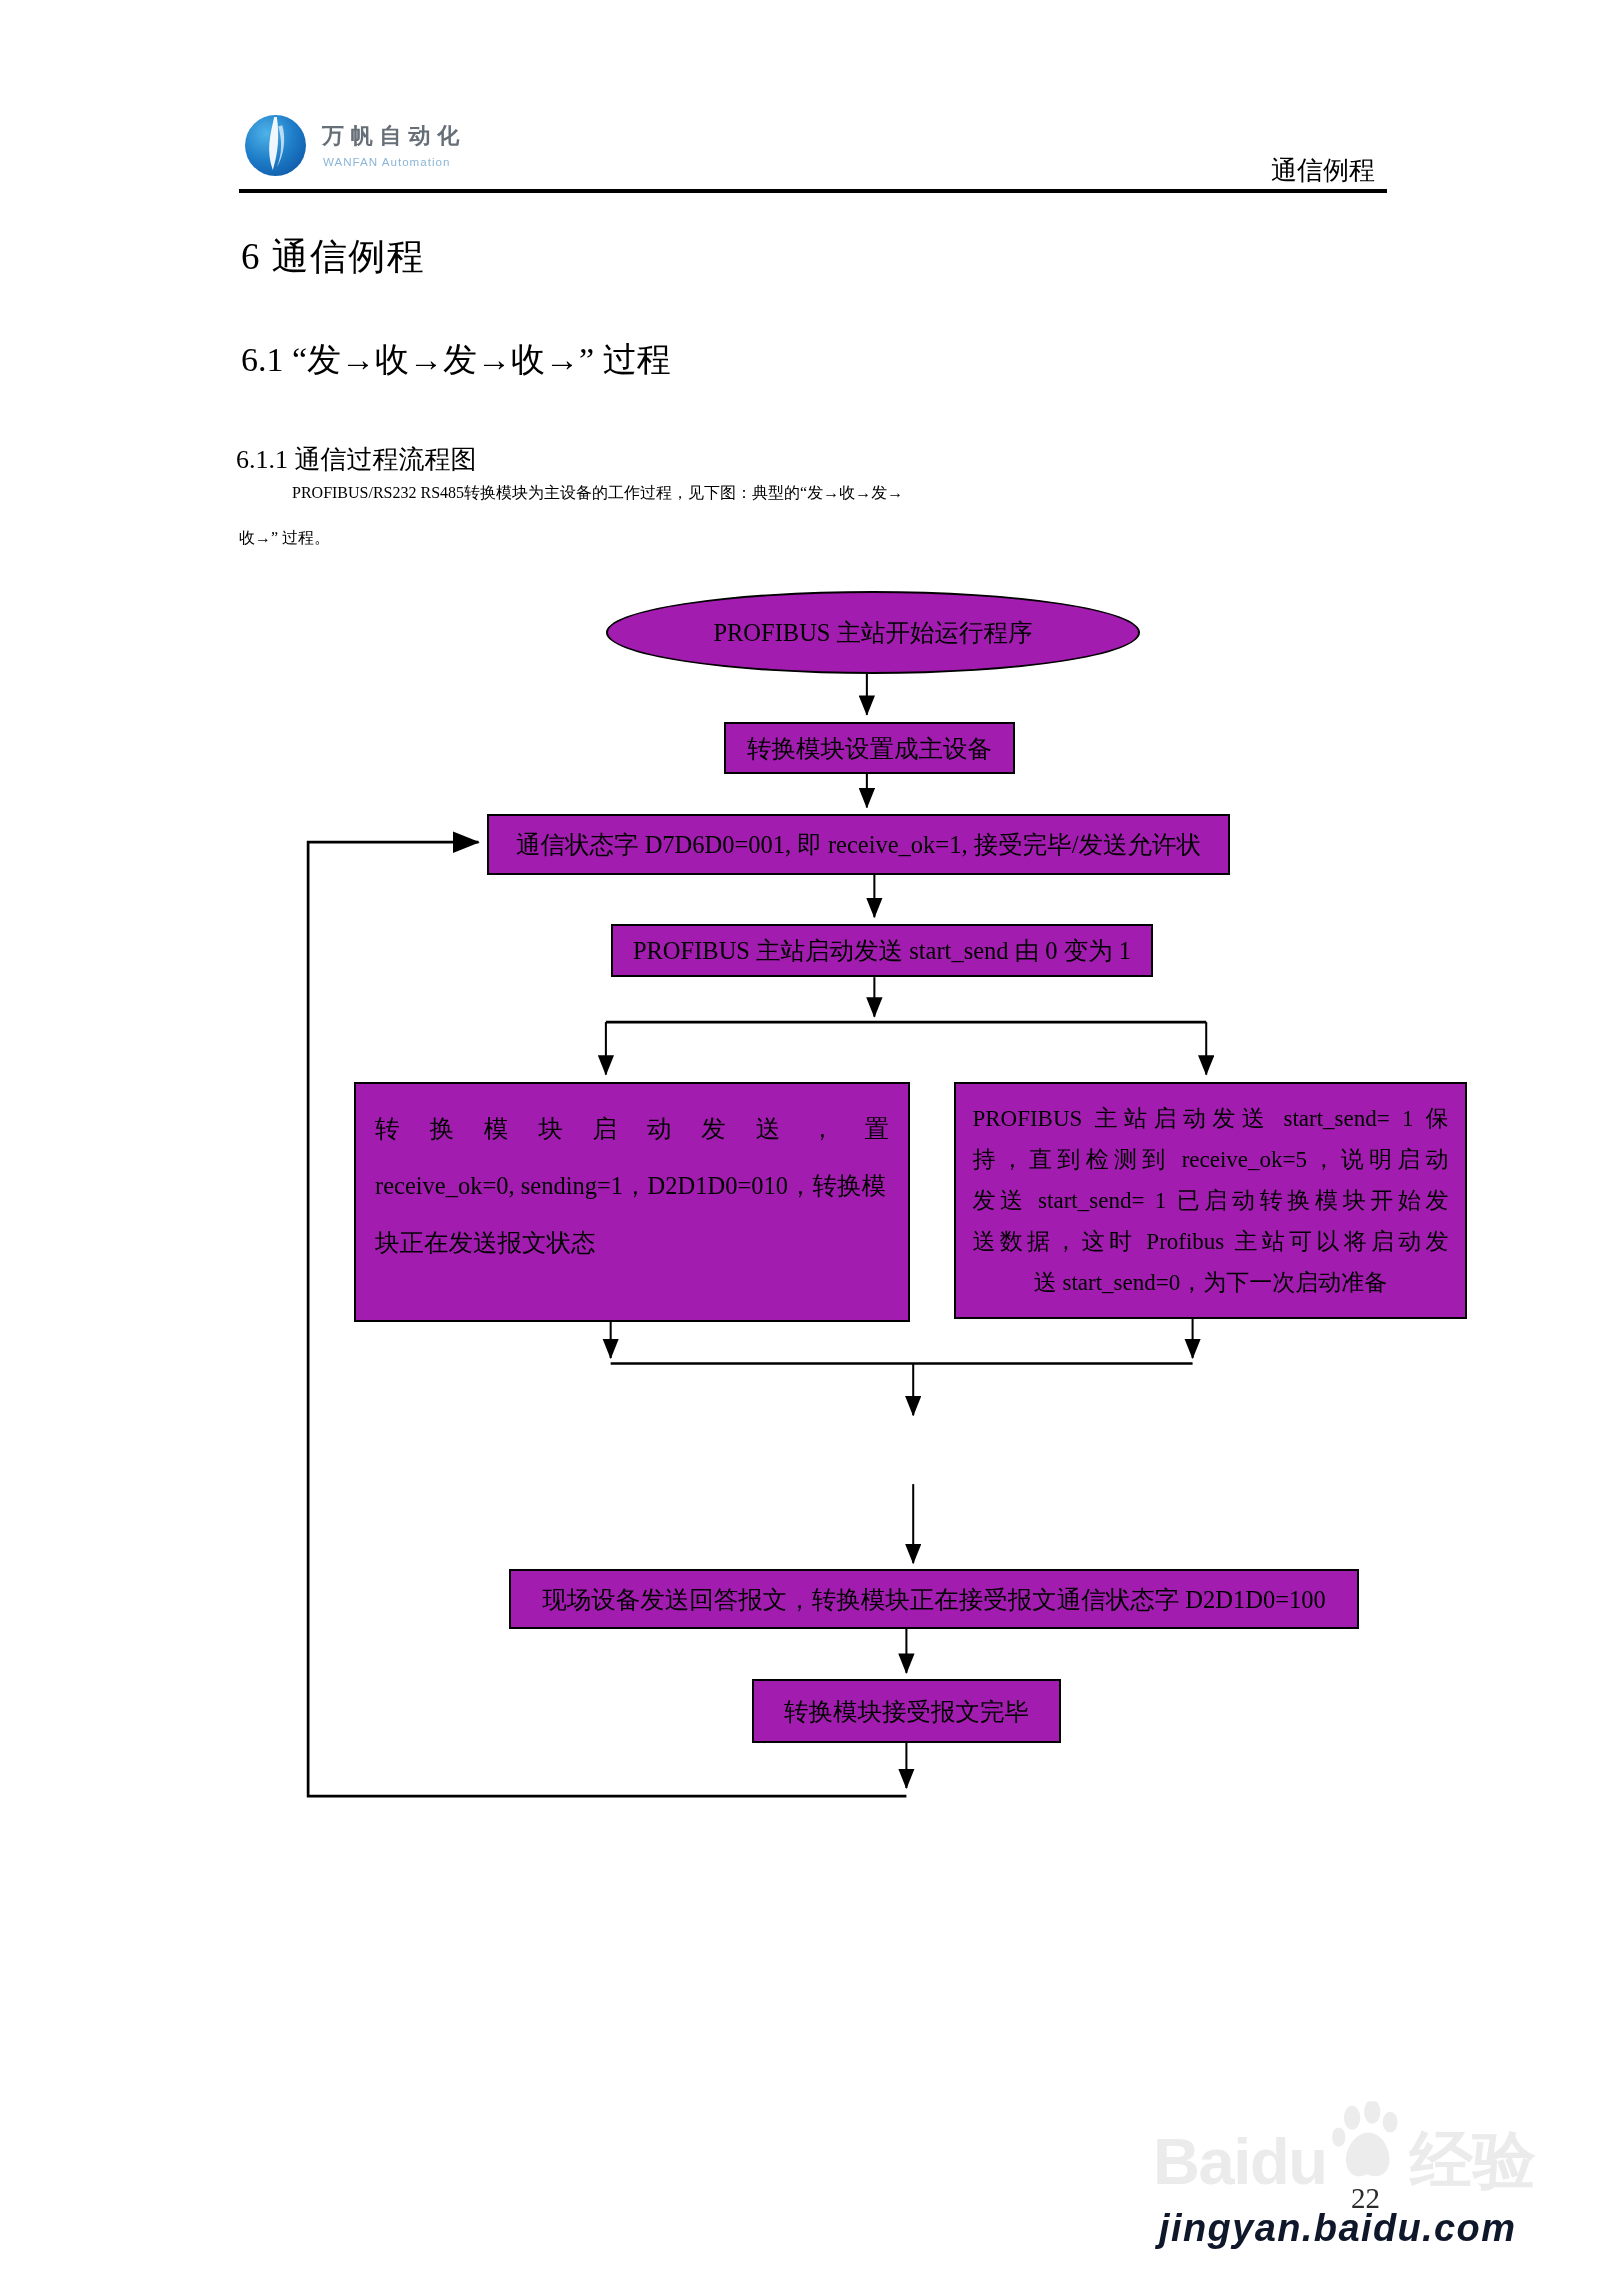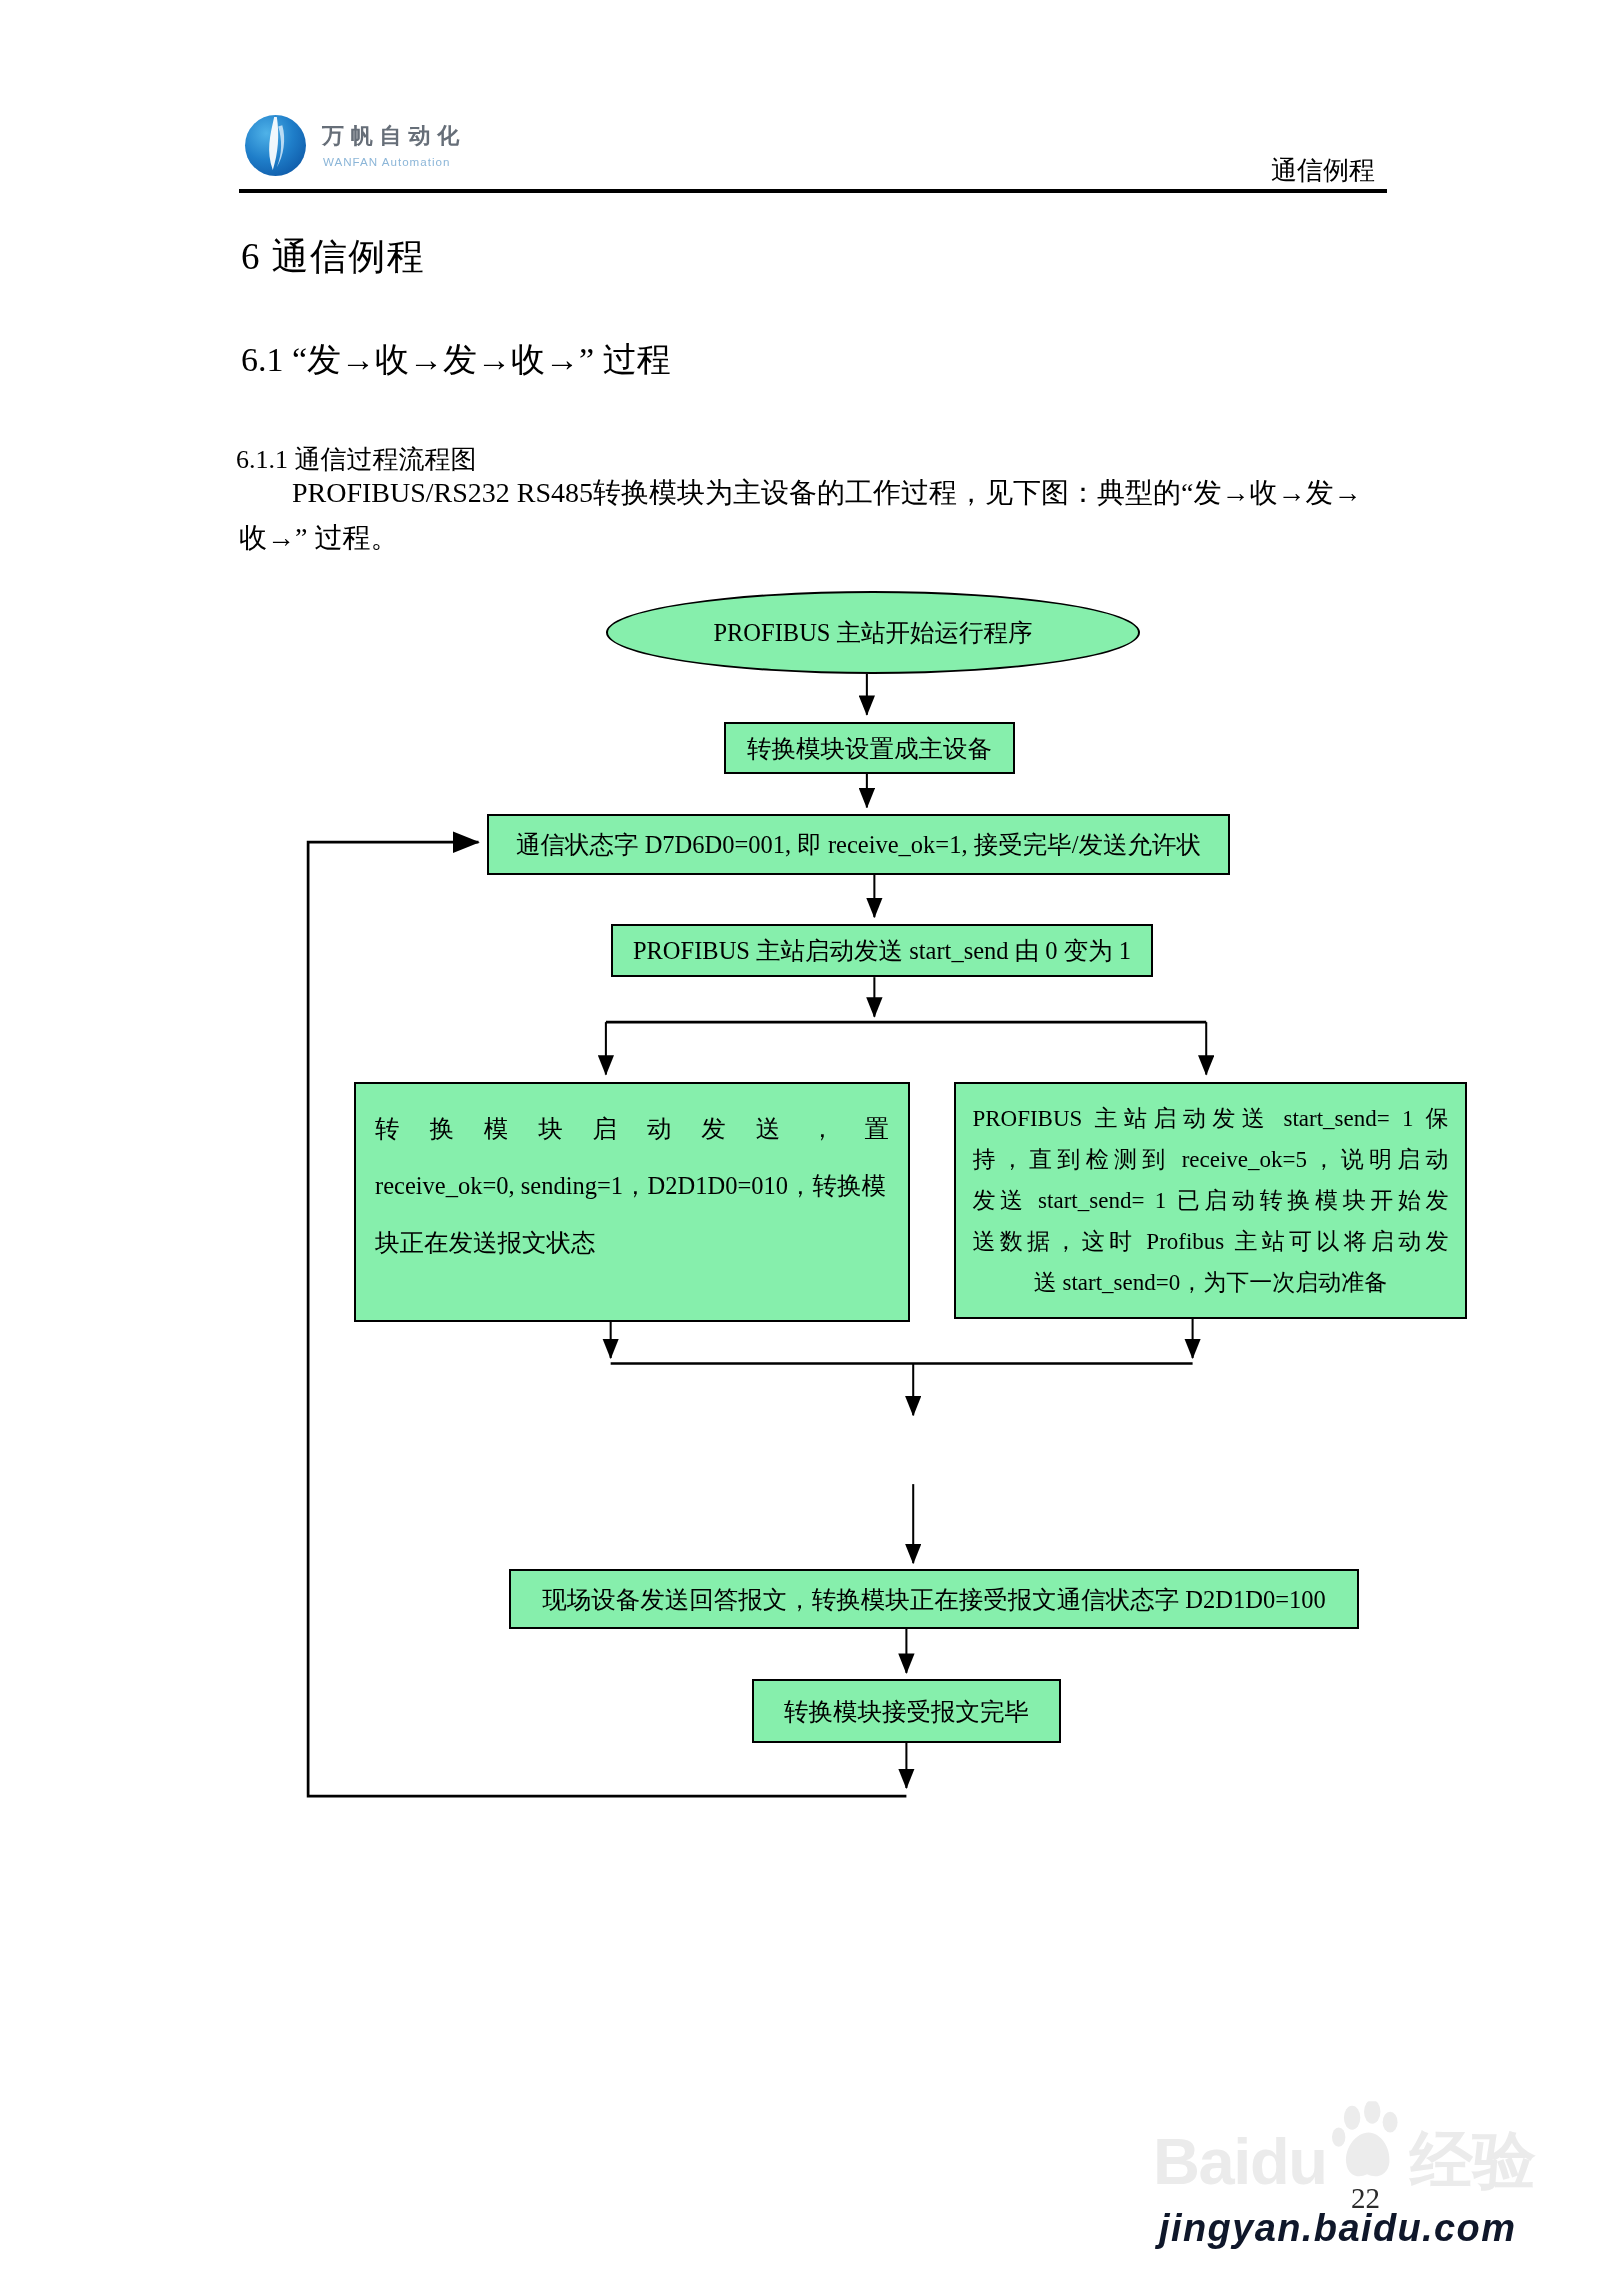--- a/index.html
+++ b/index.html
@@ -11,26 +11,26 @@
   .logo-cn{position:absolute;left:322px;top:121px;font-size:22px;letter-spacing:6.8px;color:#666e78;font-weight:bold;}
   .logo-en{position:absolute;left:323px;top:155px;font-size:11.6px;letter-spacing:1px;color:#8cb6d8;
            font-family:"Liberation Sans","DejaVu Sans",sans-serif;}
   .header-title{position:absolute;right:247px;top:153px;font-size:26px;}
   .header-rule{position:absolute;left:239px;top:189px;width:1148px;height:4.1px;background:#000;}
 
   
   .h1{position:absolute;left:241px;top:232px;font-size:37px;letter-spacing:1.4px;}
   .h2{position:absolute;left:241px;top:337px;font-size:34px;text-align:right;}
   .h3{position:absolute;left:236px;top:442px;font-size:26px;}
-  .para{position:absolute;left:239px;width:1150px;font-size:28px;line-height:31px;}
+  .para{position:absolute;left:239px;width:1150px;font-size:16px;line-height:31px;}
   .para-l1{top:477px;padding-left:53px;}
   .para-l2{top:522px;}
 
   
-  .fbox{position:absolute;border:2.7px solid #000;background:#86efac;box-sizing:border-box;
+  .fbox{position:absolute;border:2.7px solid #000;background:#a21caf;box-sizing:border-box;
         display:flex;align-items:center;justify-content:center;font-size:24.5px;text-align:center;}
   .ellipse{left:606px;top:591px;width:534px;height:83px;border-radius:50%;}
   .box1{left:724px;top:722px;width:291px;height:52px;}
   .box2{left:487px;top:814px;width:743px;height:61px;}
   .box3{left:611px;top:924px;width:542px;height:53px;}
   .boxL{left:354px;top:1082px;width:556px;height:240px;display:block;text-align:left;
         padding:16.4px 19px;line-height:57px;}
   .boxL .jl{text-align:justify;text-align-last:justify;text-justify:inter-character;}
   .boxR{left:954px;top:1082px;width:513px;height:237px;display:block;text-align:left;
         padding:13.6px 16.4px;line-height:41px;font-size:23px;}

